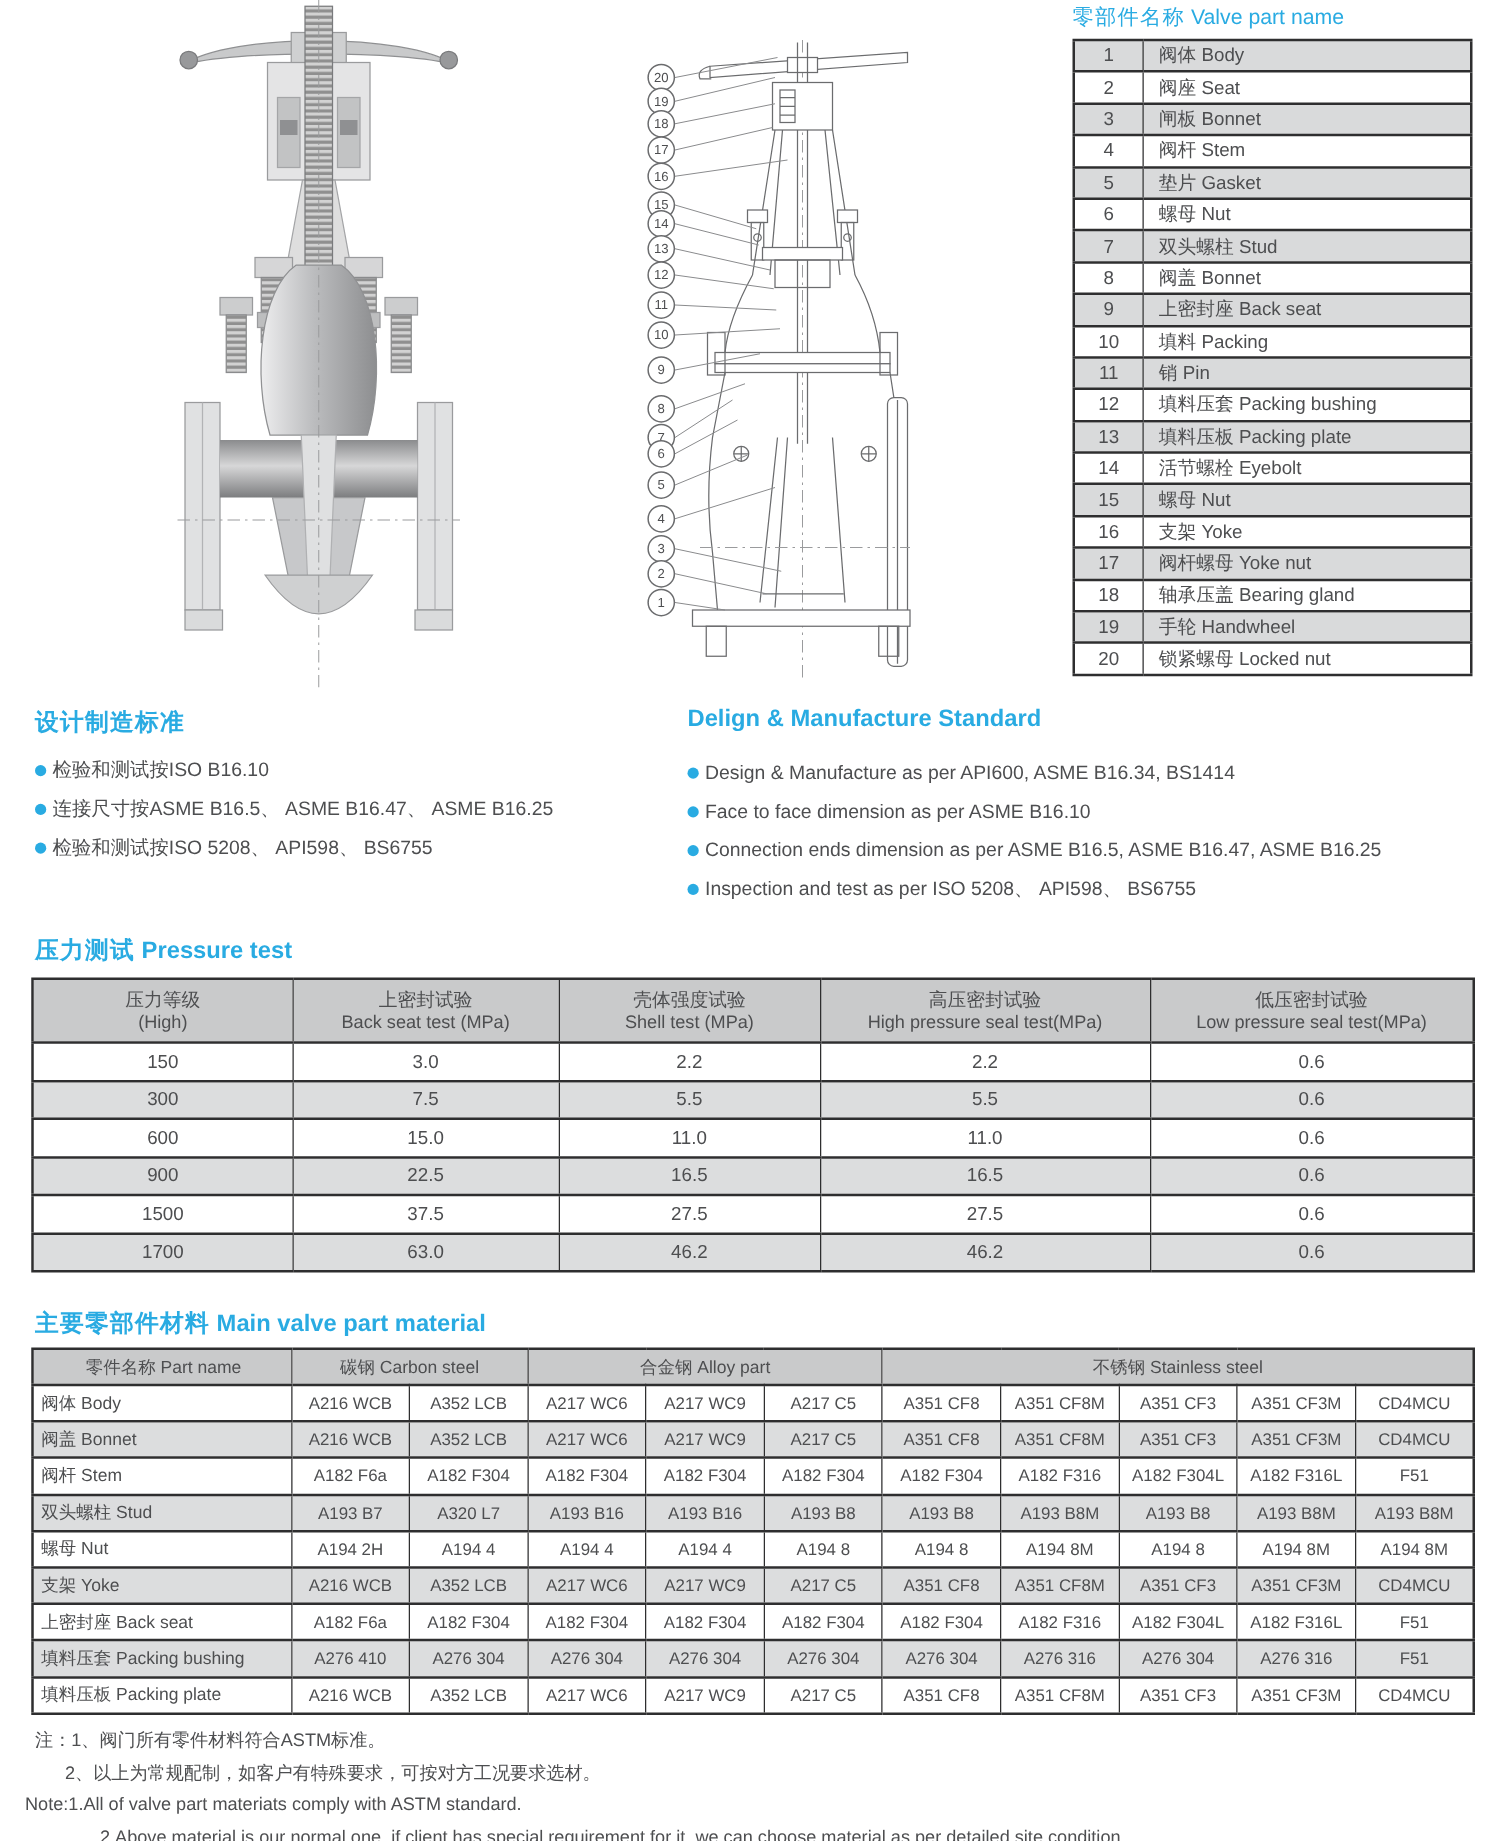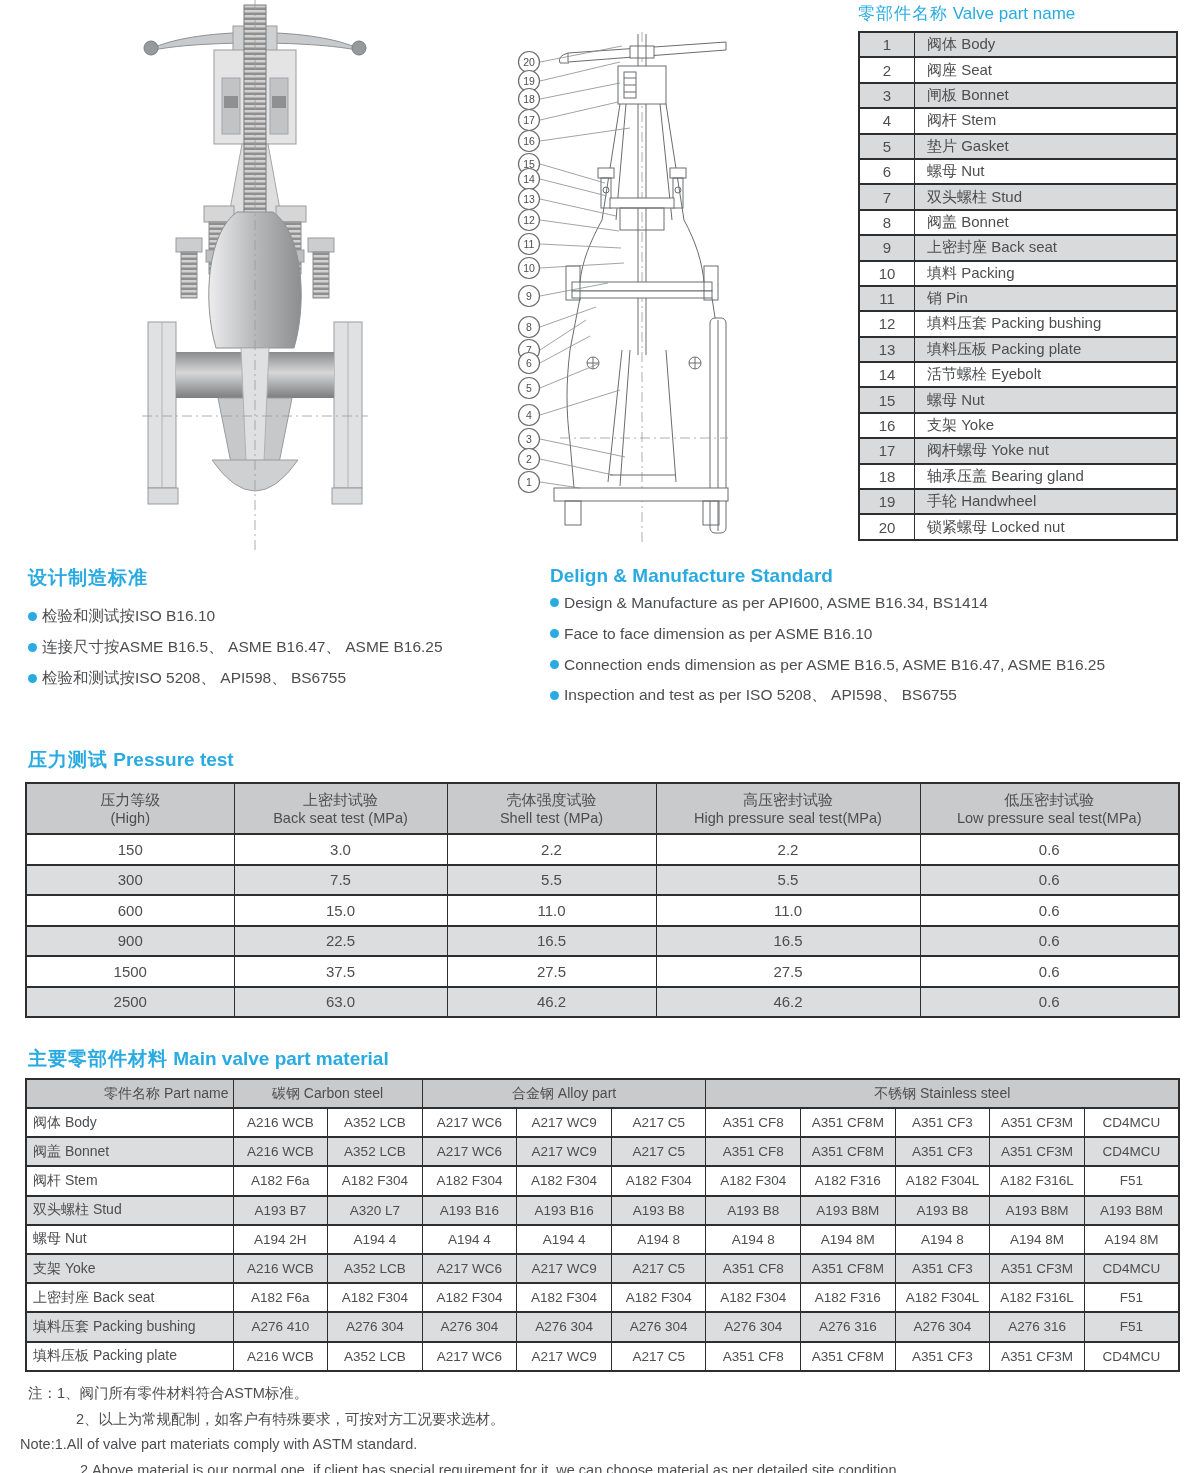--- a/index.html
+++ b/index.html
@@ -374,21 +374,21 @@
         <span class="dot"></span>
         <span>连接尺寸按ASME B16.5、 ASME B16.47、 ASME B16.25</span>
       </div>
     <div class="std-item">
         <span class="dot"></span>
         <span>检验和测试按ISO 5208、 API598、 BS6755</span>
       </div>
   </div>
 
   <div class="abs" style="left:550px;top:565px;width:645px">
-    <div class="sec-title" style="margin-bottom:0">
+    <div class="sec-title" style="margin-bottom:16px">
       <span class="en">Delign &amp; Manufacture Standard</span>
     </div>
     <div class="std-item">
         <span class="dot"></span>
         <span>Design &amp; Manufacture as per API600, ASME B16.34, BS1414</span>
       </div>
     <div class="std-item">
         <span class="dot"></span>
         <span>Face to face dimension as per ASME B16.10</span>
       </div>
@@ -468,21 +468,21 @@
           <td>0.6</td>
         </tr>
         <tr>
           <td>1500</td>
           <td>37.5</td>
           <td>27.5</td>
           <td>27.5</td>
           <td>0.6</td>
         </tr>
         <tr>
-          <td>2500</td>
+          <td>1700</td>
           <td>63.0</td>
           <td>46.2</td>
           <td>46.2</td>
           <td>0.6</td>
         </tr>
       </tbody>
   </table>
 
   <div class="abs sec-title" style="left:28px;top:1046px">
     <span class="zh">主要零部件材料</span>
@@ -497,21 +497,21 @@
       <col style="width:94.6px">
         <col style="width:94.6px">
         <col style="width:94.6px">
         <col style="width:94.6px">
       <col style="width:94.6px">
         <col style="width:94.6px">
         <col style="width:94.6px">
     </colgroup>
     <thead>
       <tr>
-        <th style="text-align:right;padding-left:6px">零件名称 Part name</th>
+        <th style="text-align:center;padding-left:6px">零件名称 Part name</th>
         <th colspan="2">碳钢 Carbon steel</th>
         <th colspan="3">合金钢 Alloy part</th>
         <th colspan="5">不锈钢 Stainless steel</th>
       </tr>
     </thead>
     <tbody>
         <tr>
           <td>阀体 Body</td>
           <td>A216 WCB</td>
           <td>A352 LCB</td>
@@ -626,18 +626,18 @@
           <td>A351 CF8M</td>
           <td>A351 CF3</td>
           <td>A351 CF3M</td>
           <td>CD4MCU</td>
         </tr>
       </tbody>
   </table>
 
   <div class="abs" style="left:28px;top:1381px;width:1160px">
     <div class="note">注：1、阀门所有零件材料符合ASTM标准。</div>
-    <div class="note" style="margin-left:48px">2、以上为常规配制，如客户有特殊要求，可按对方工况要求选材。</div>
+    <div class="note" style="margin-left:24px">2、以上为常规配制，如客户有特殊要求，可按对方工况要求选材。</div>
     <div class="note" style="margin-left:-8px">Note:1.All of valve part materiats comply with ASTM standard.</div>
     <div class="note" style="margin-left:52px">2.Above material is our normal one. if client has special requirement for it, we can choose material as per detailed site condition.</div>
   </div>
 
 </div>
 
 </body></html>

